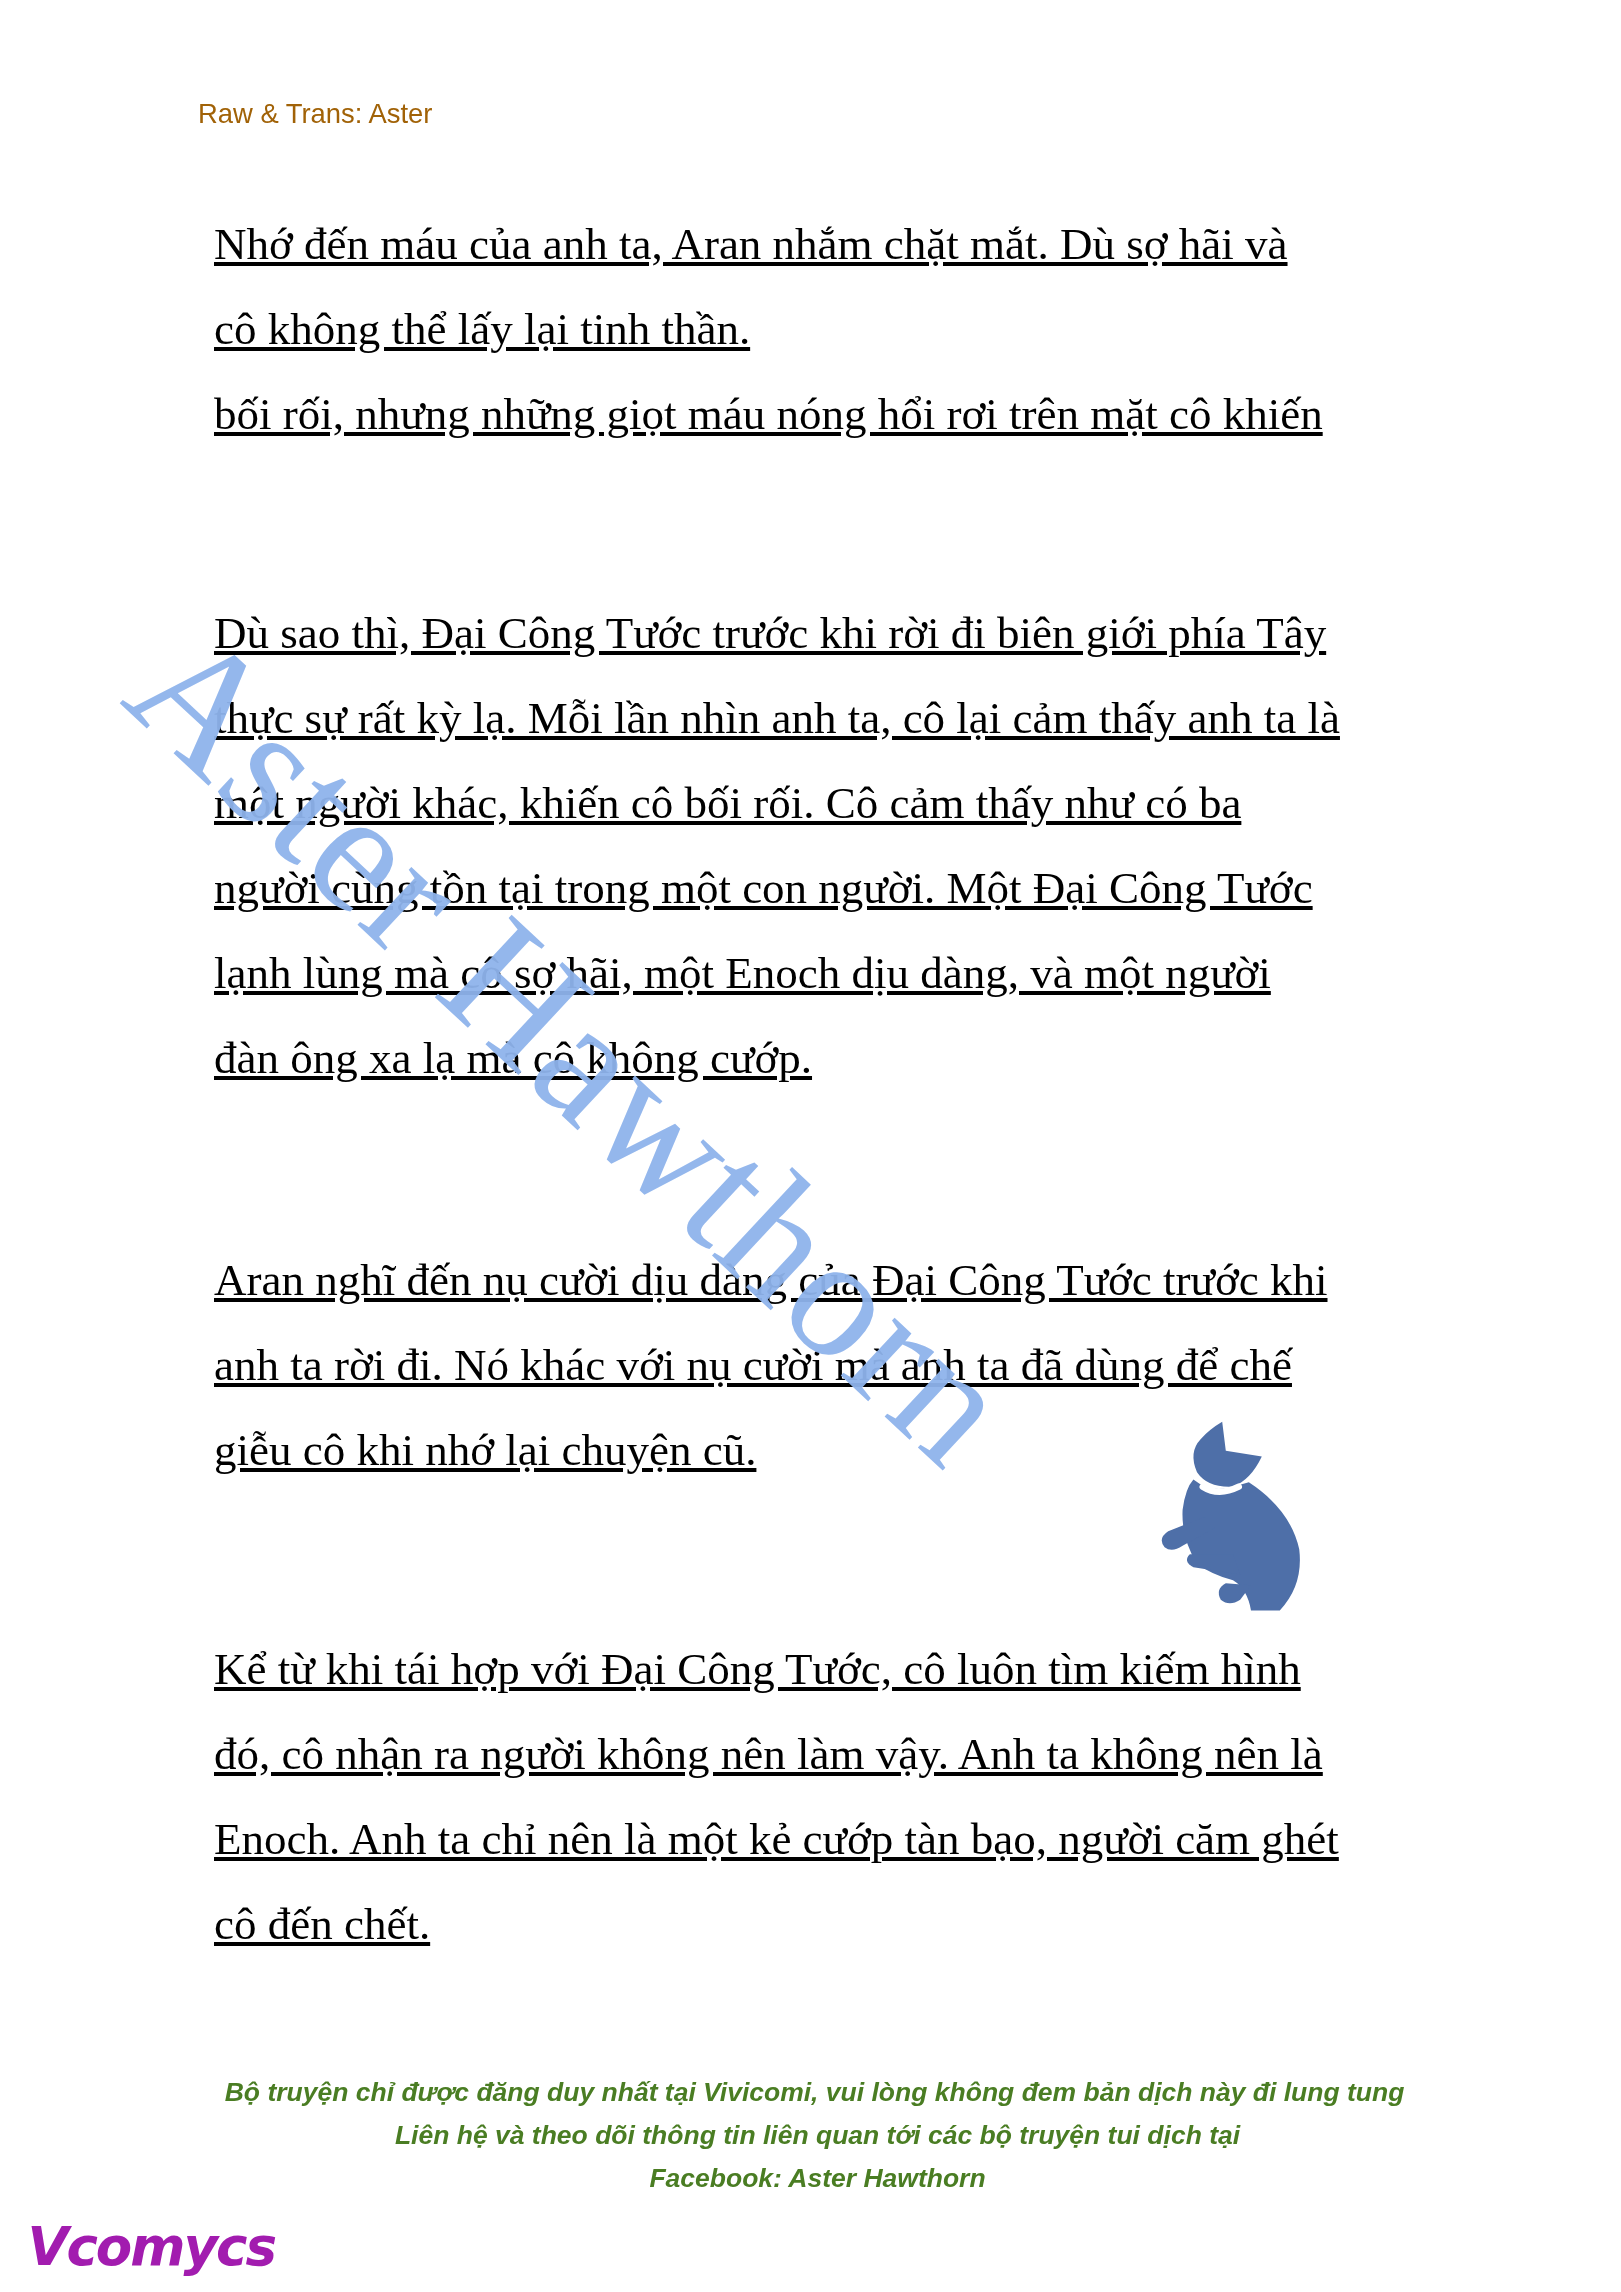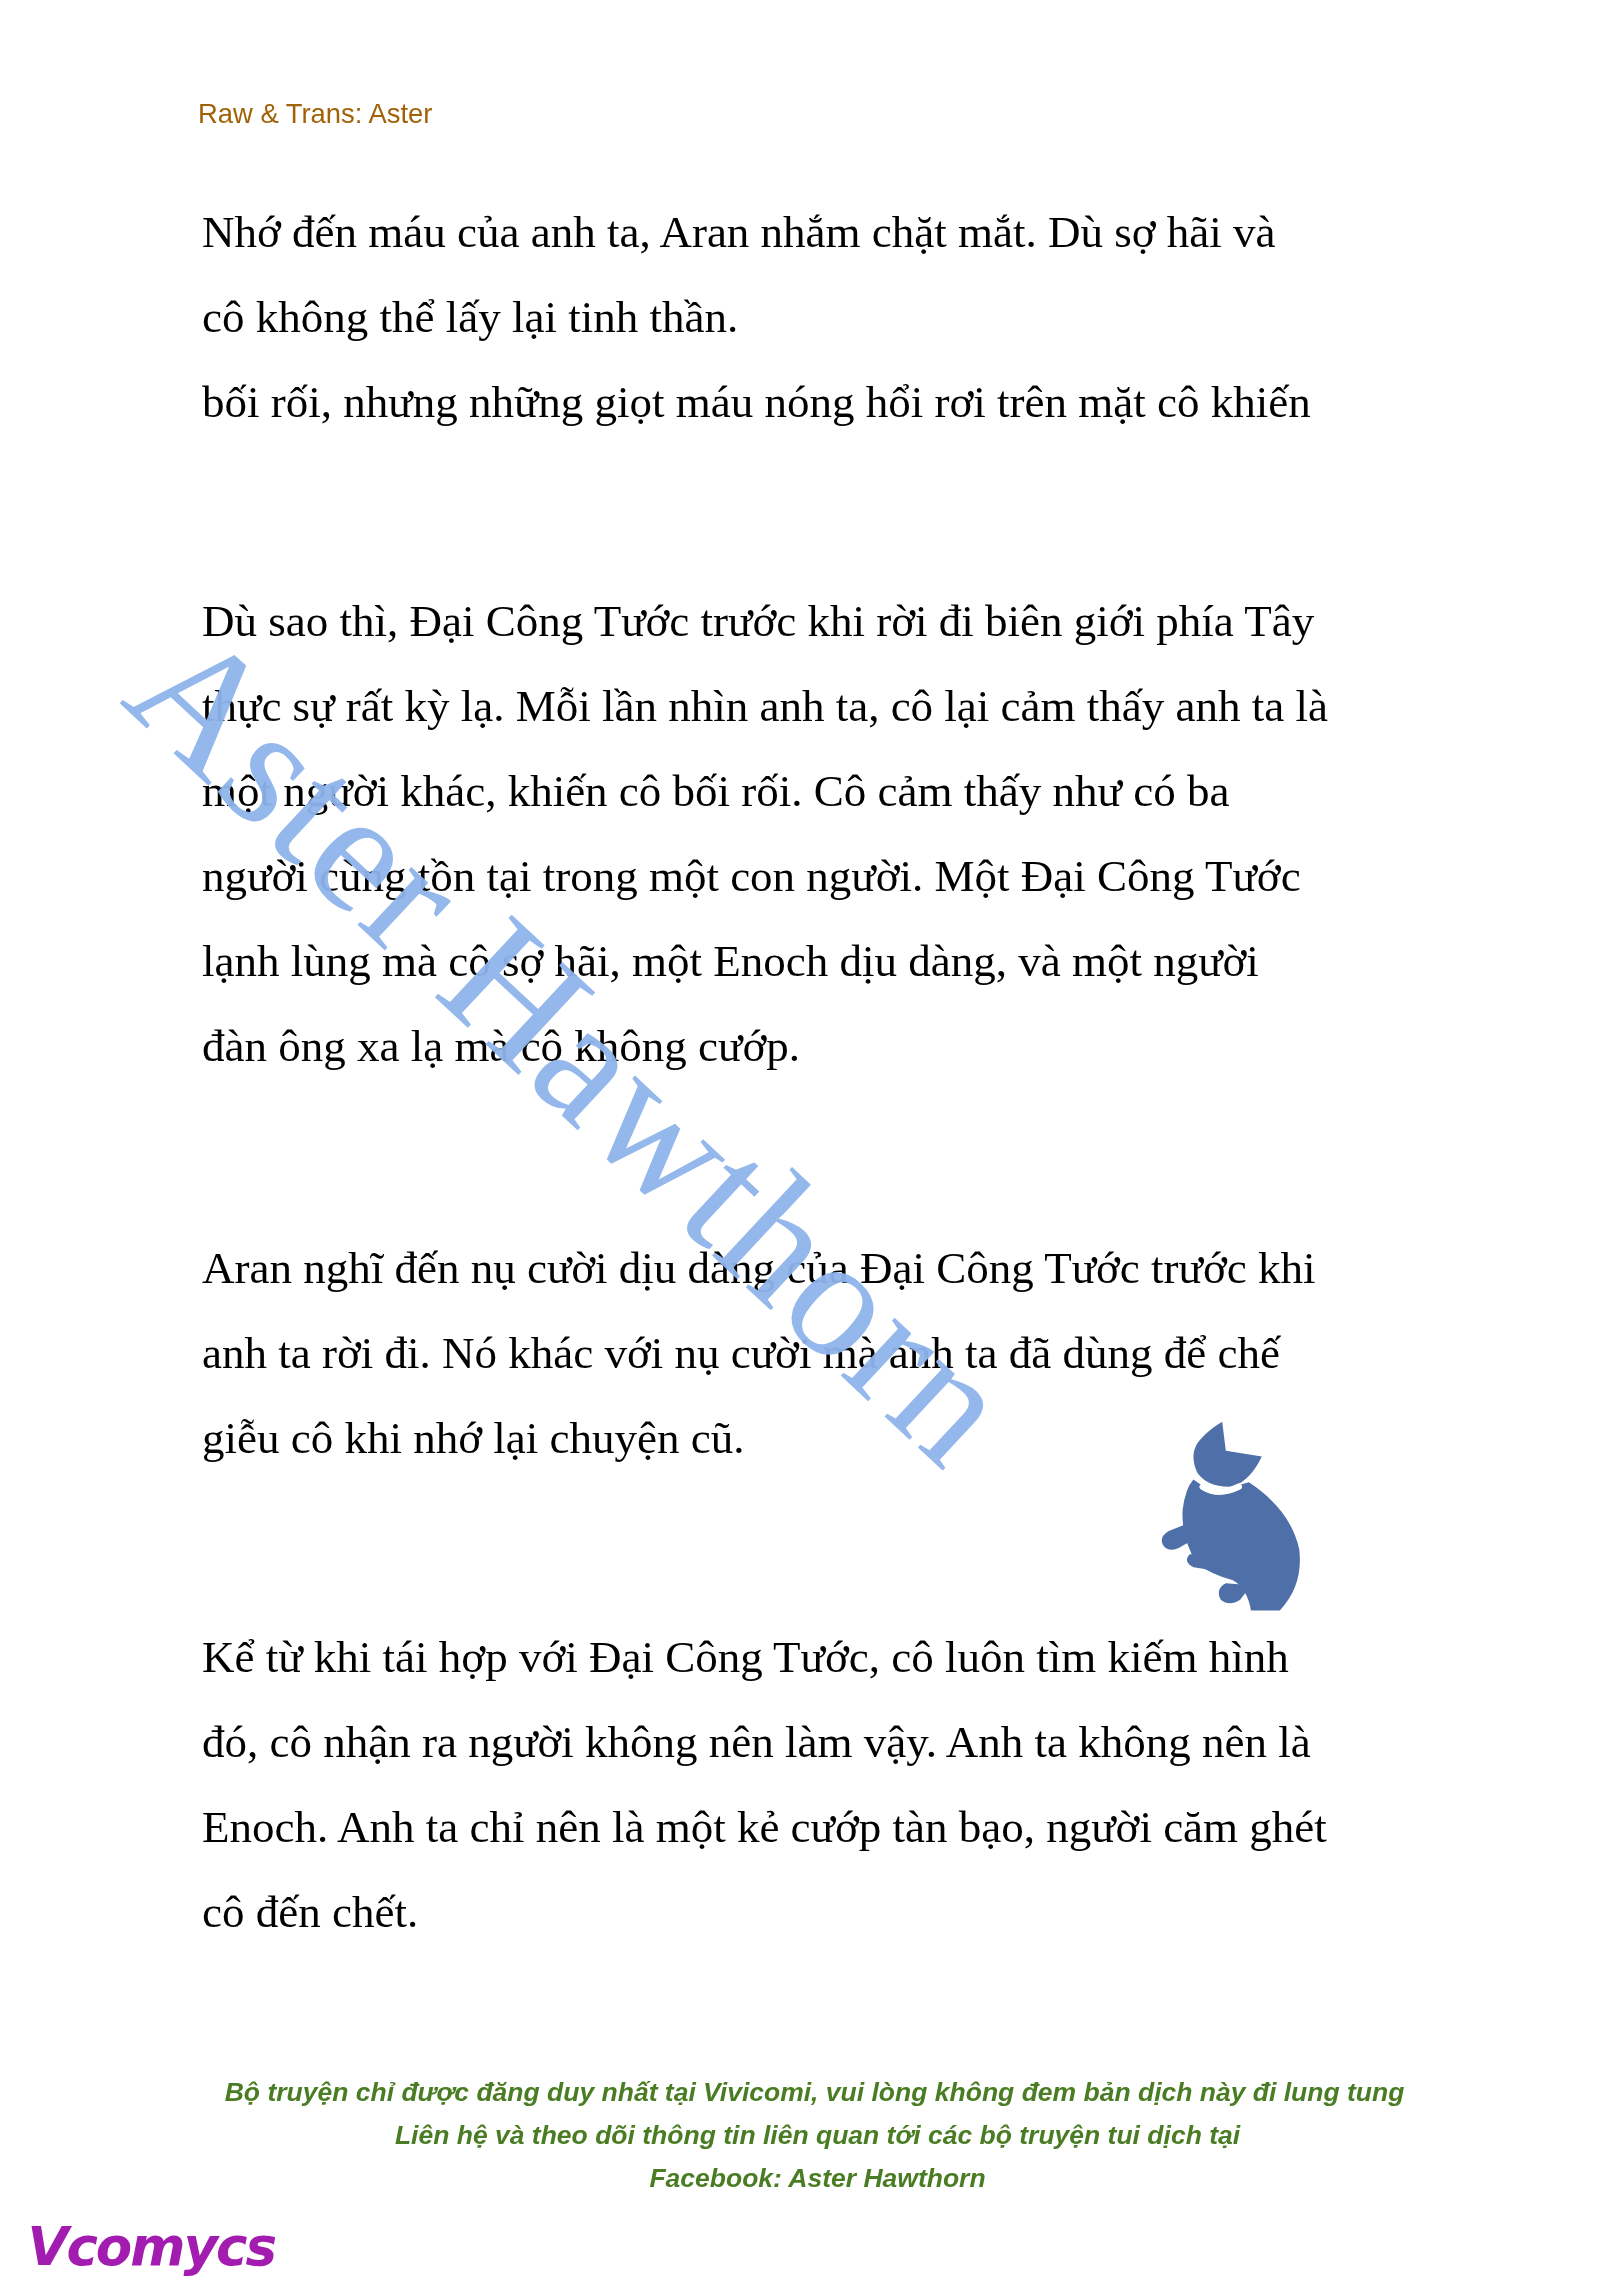--- a/index.html
+++ b/index.html
@@ -31,22 +31,23 @@
       top: 0;
       width: 1274px;
       z-index: 3;
     }
     .para {
       position: absolute;
       left: 0;
       width: 1274px;
       font-size: 45px;
       line-height: 85px;
-      margin: 4px;
+      margin: 16px;
       white-space: nowrap;
+      text-decoration: underline;
     }
     .para .line {
       display: block;
     }
     .watermark {
       position: absolute;
       left: 225px;
       top: 588px;
       font-family: "Liberation Serif", serif;
       font-size: 172px;

